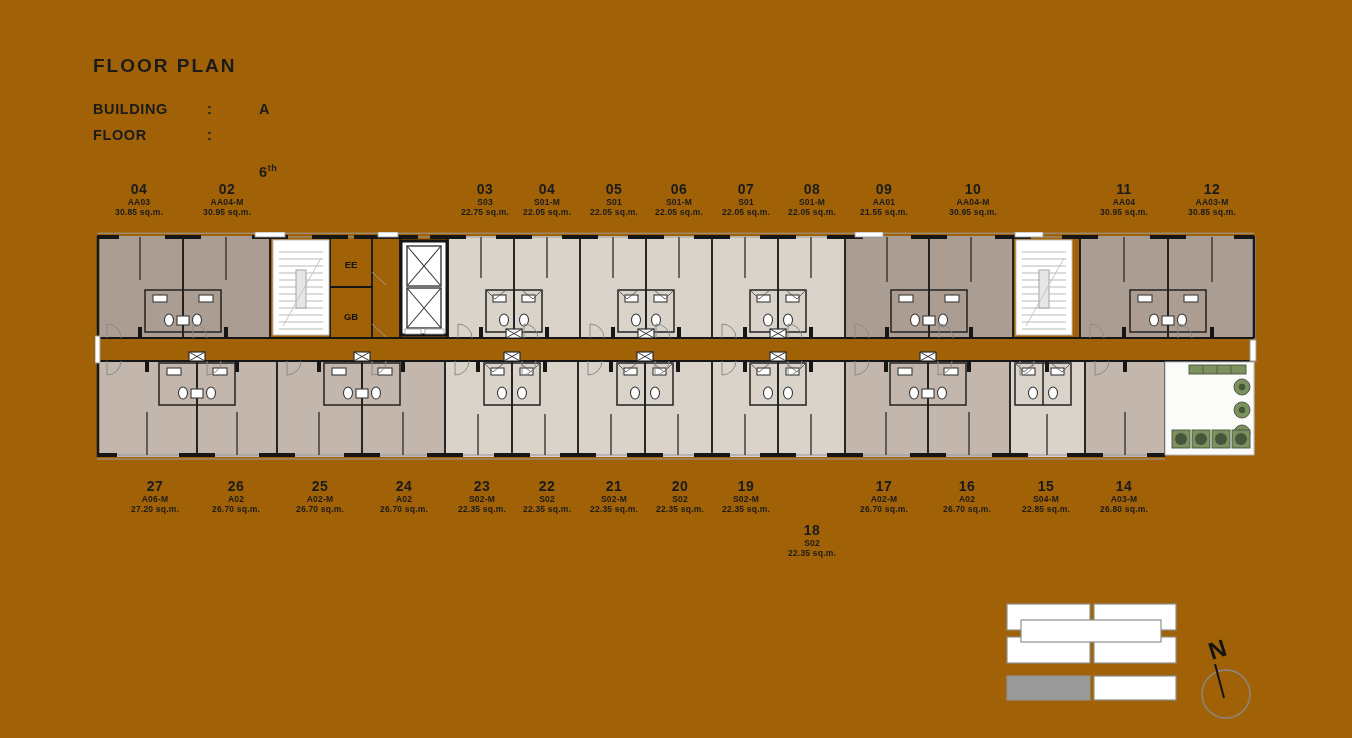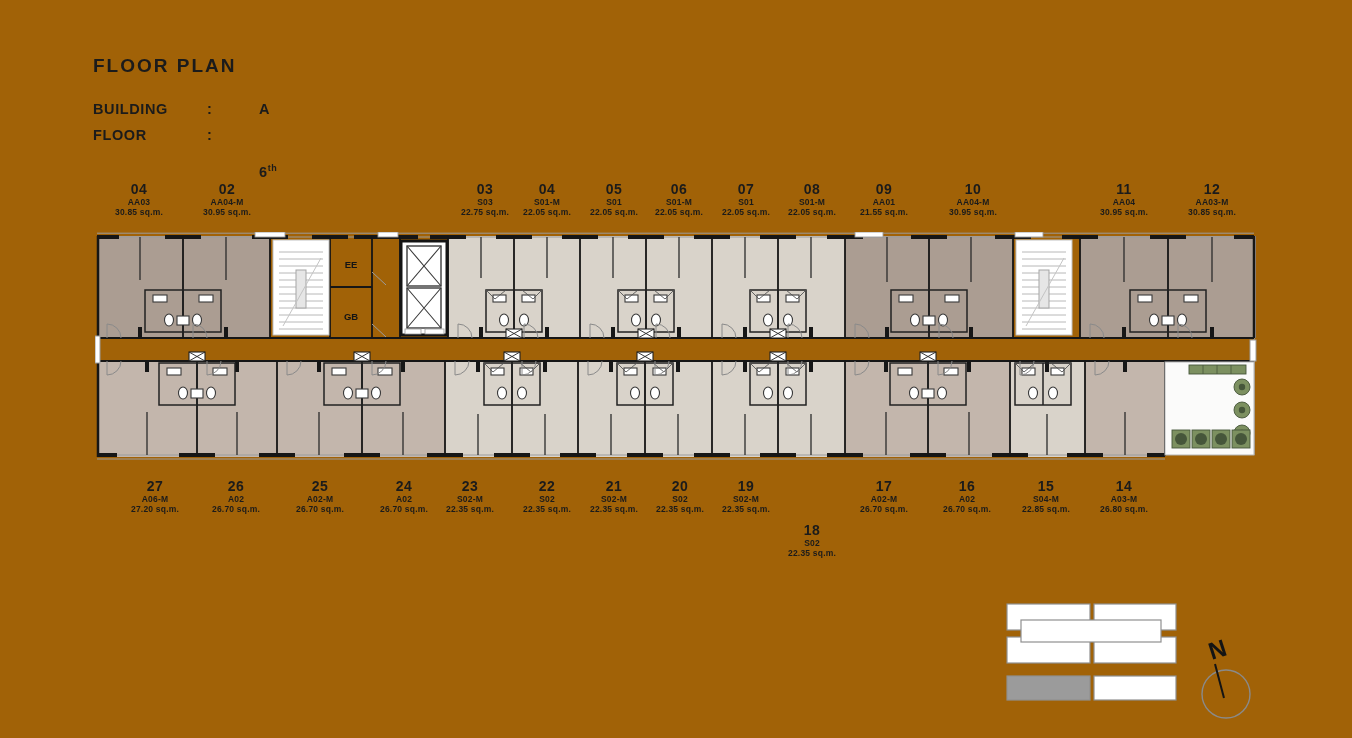--- a/index.html
+++ b/index.html
@@ -299,21 +299,21 @@
   <div class="ulabel" style="left:320px;top:479px;">
       <div class="uno">25</div>
       <div class="utype">A02-M</div>
       <div class="uarea">26.70 sq.m.</div>
     </div>
   <div class="ulabel" style="left:404px;top:479px;">
       <div class="uno">24</div>
       <div class="utype">A02</div>
       <div class="uarea">26.70 sq.m.</div>
     </div>
-  <div class="ulabel" style="left:470px;top:479px;">
+  <div class="ulabel" style="left:482px;top:479px;">
       <div class="uno">23</div>
       <div class="utype">S02-M</div>
       <div class="uarea">22.35 sq.m.</div>
     </div>
   <div class="ulabel" style="left:547px;top:479px;">
       <div class="uno">22</div>
       <div class="utype">S02</div>
       <div class="uarea">22.35 sq.m.</div>
     </div>
   <div class="ulabel" style="left:614px;top:479px;">

